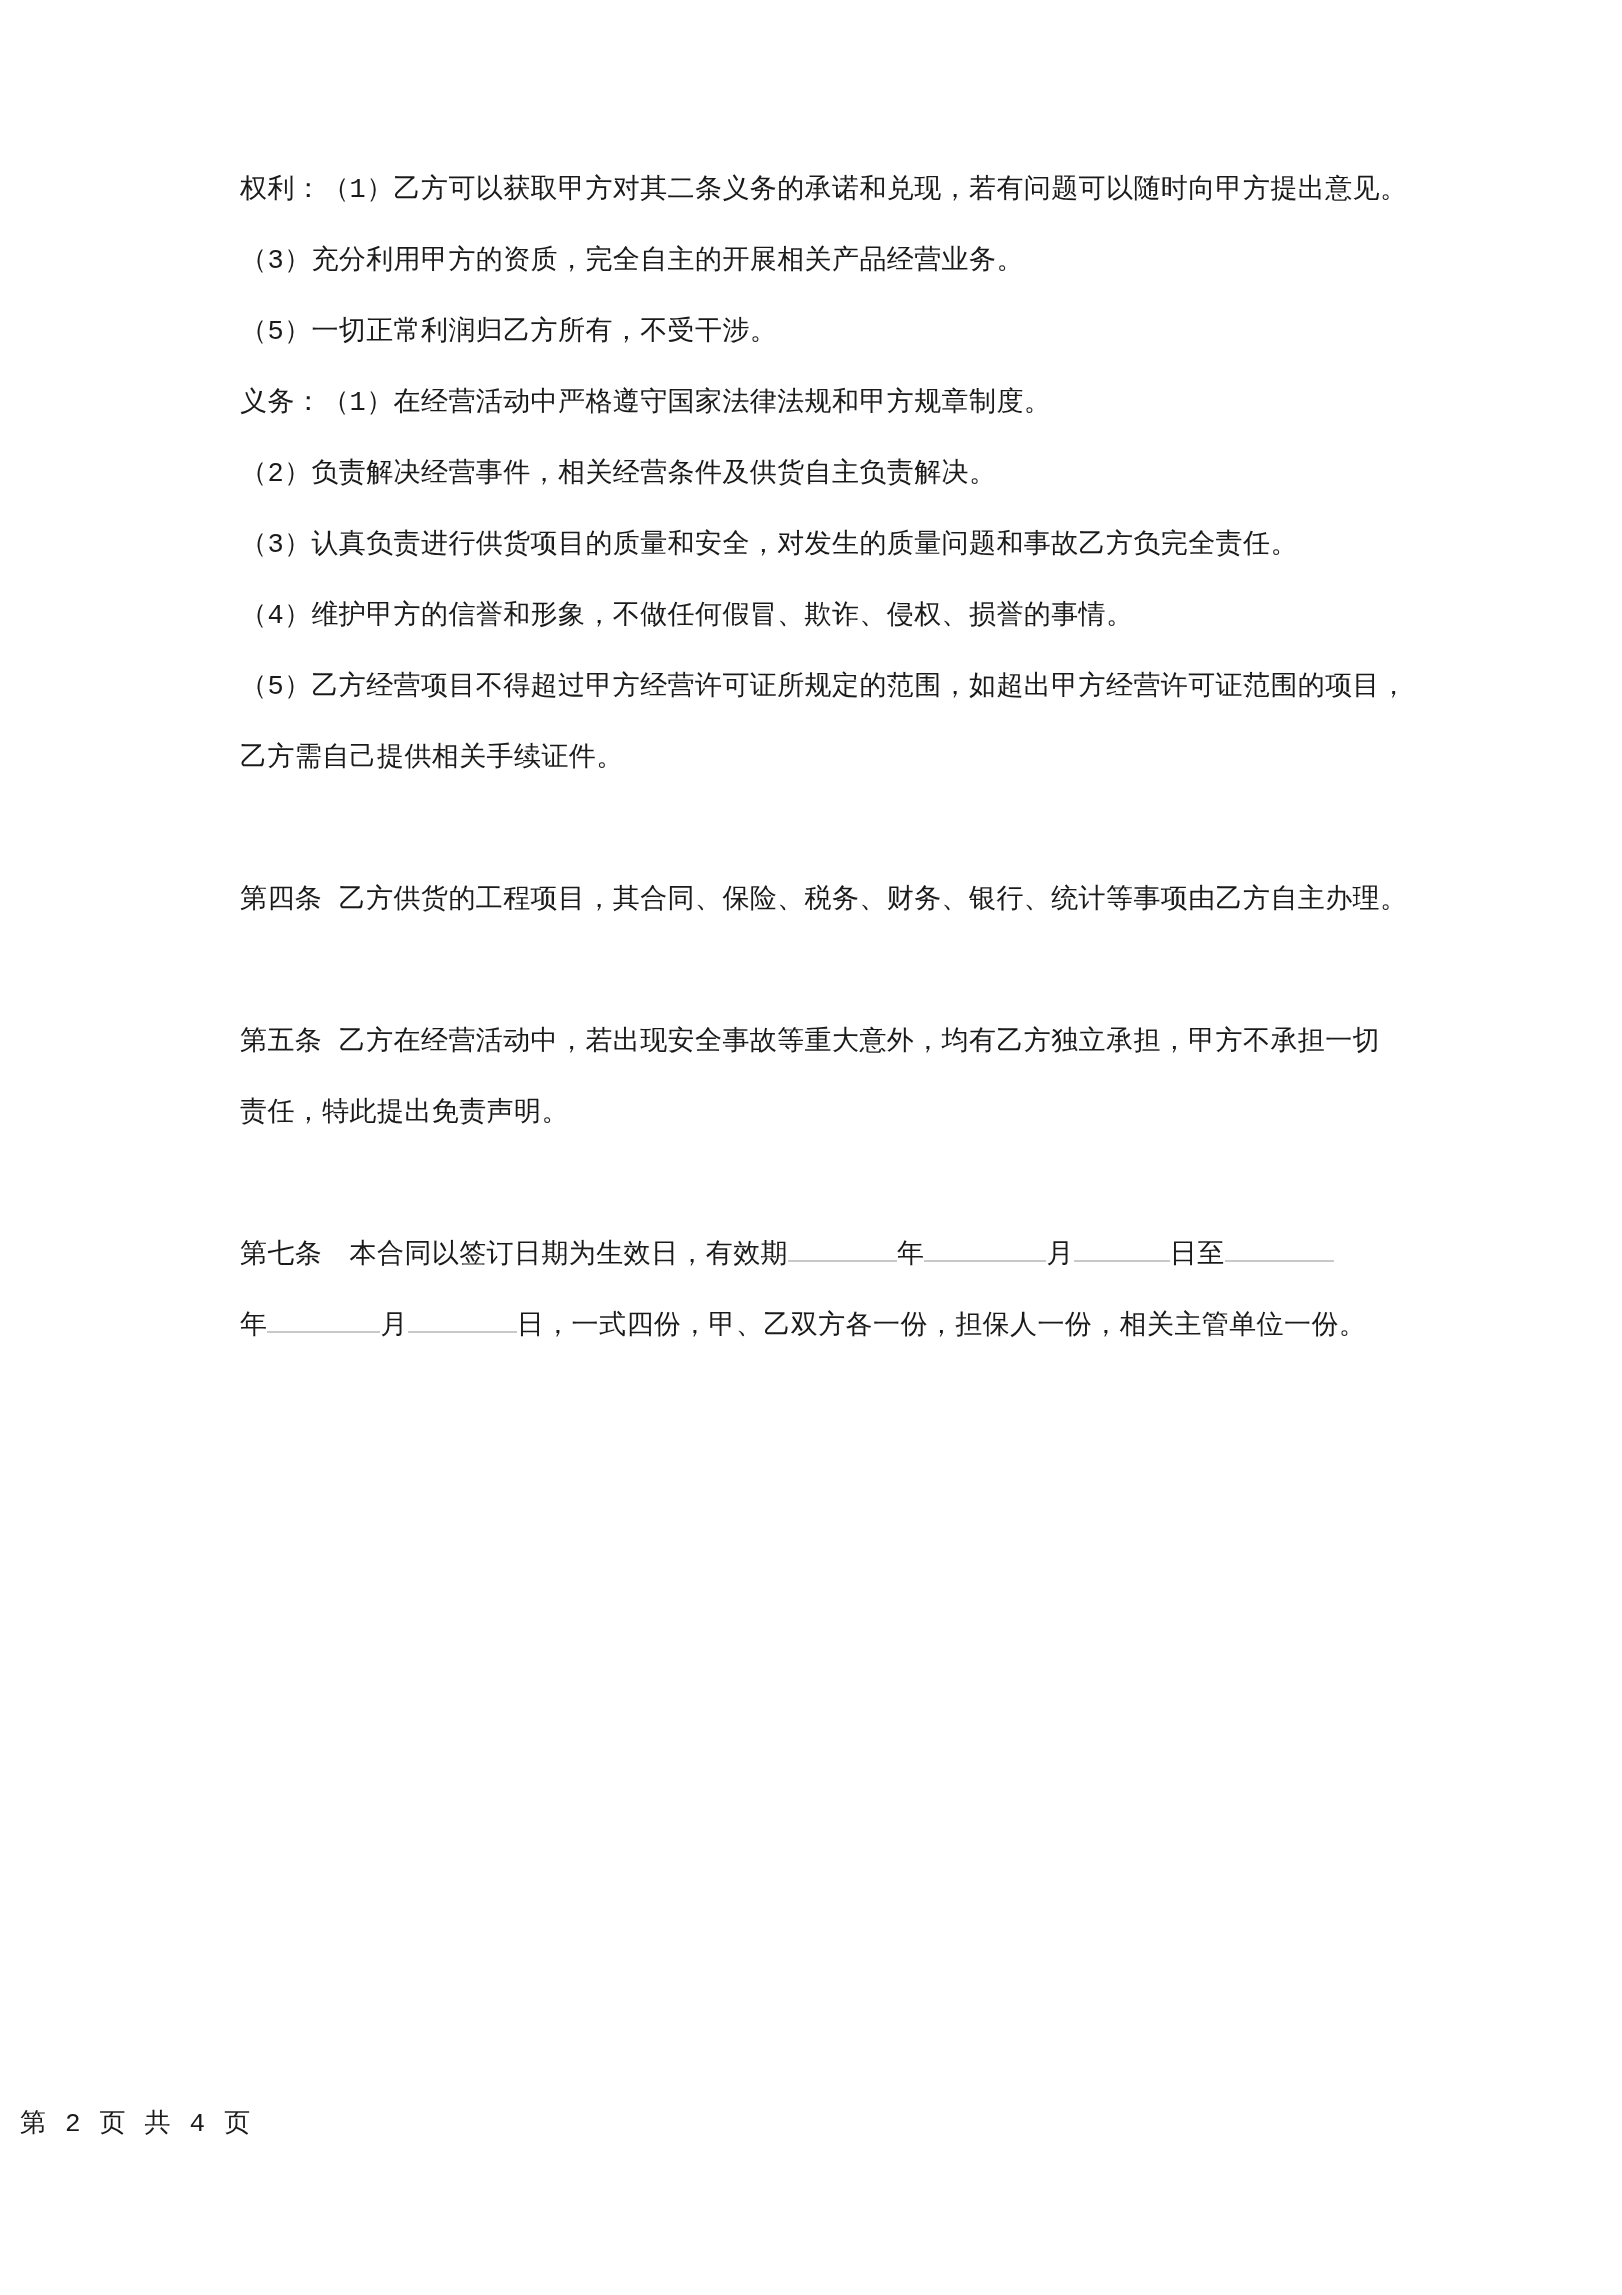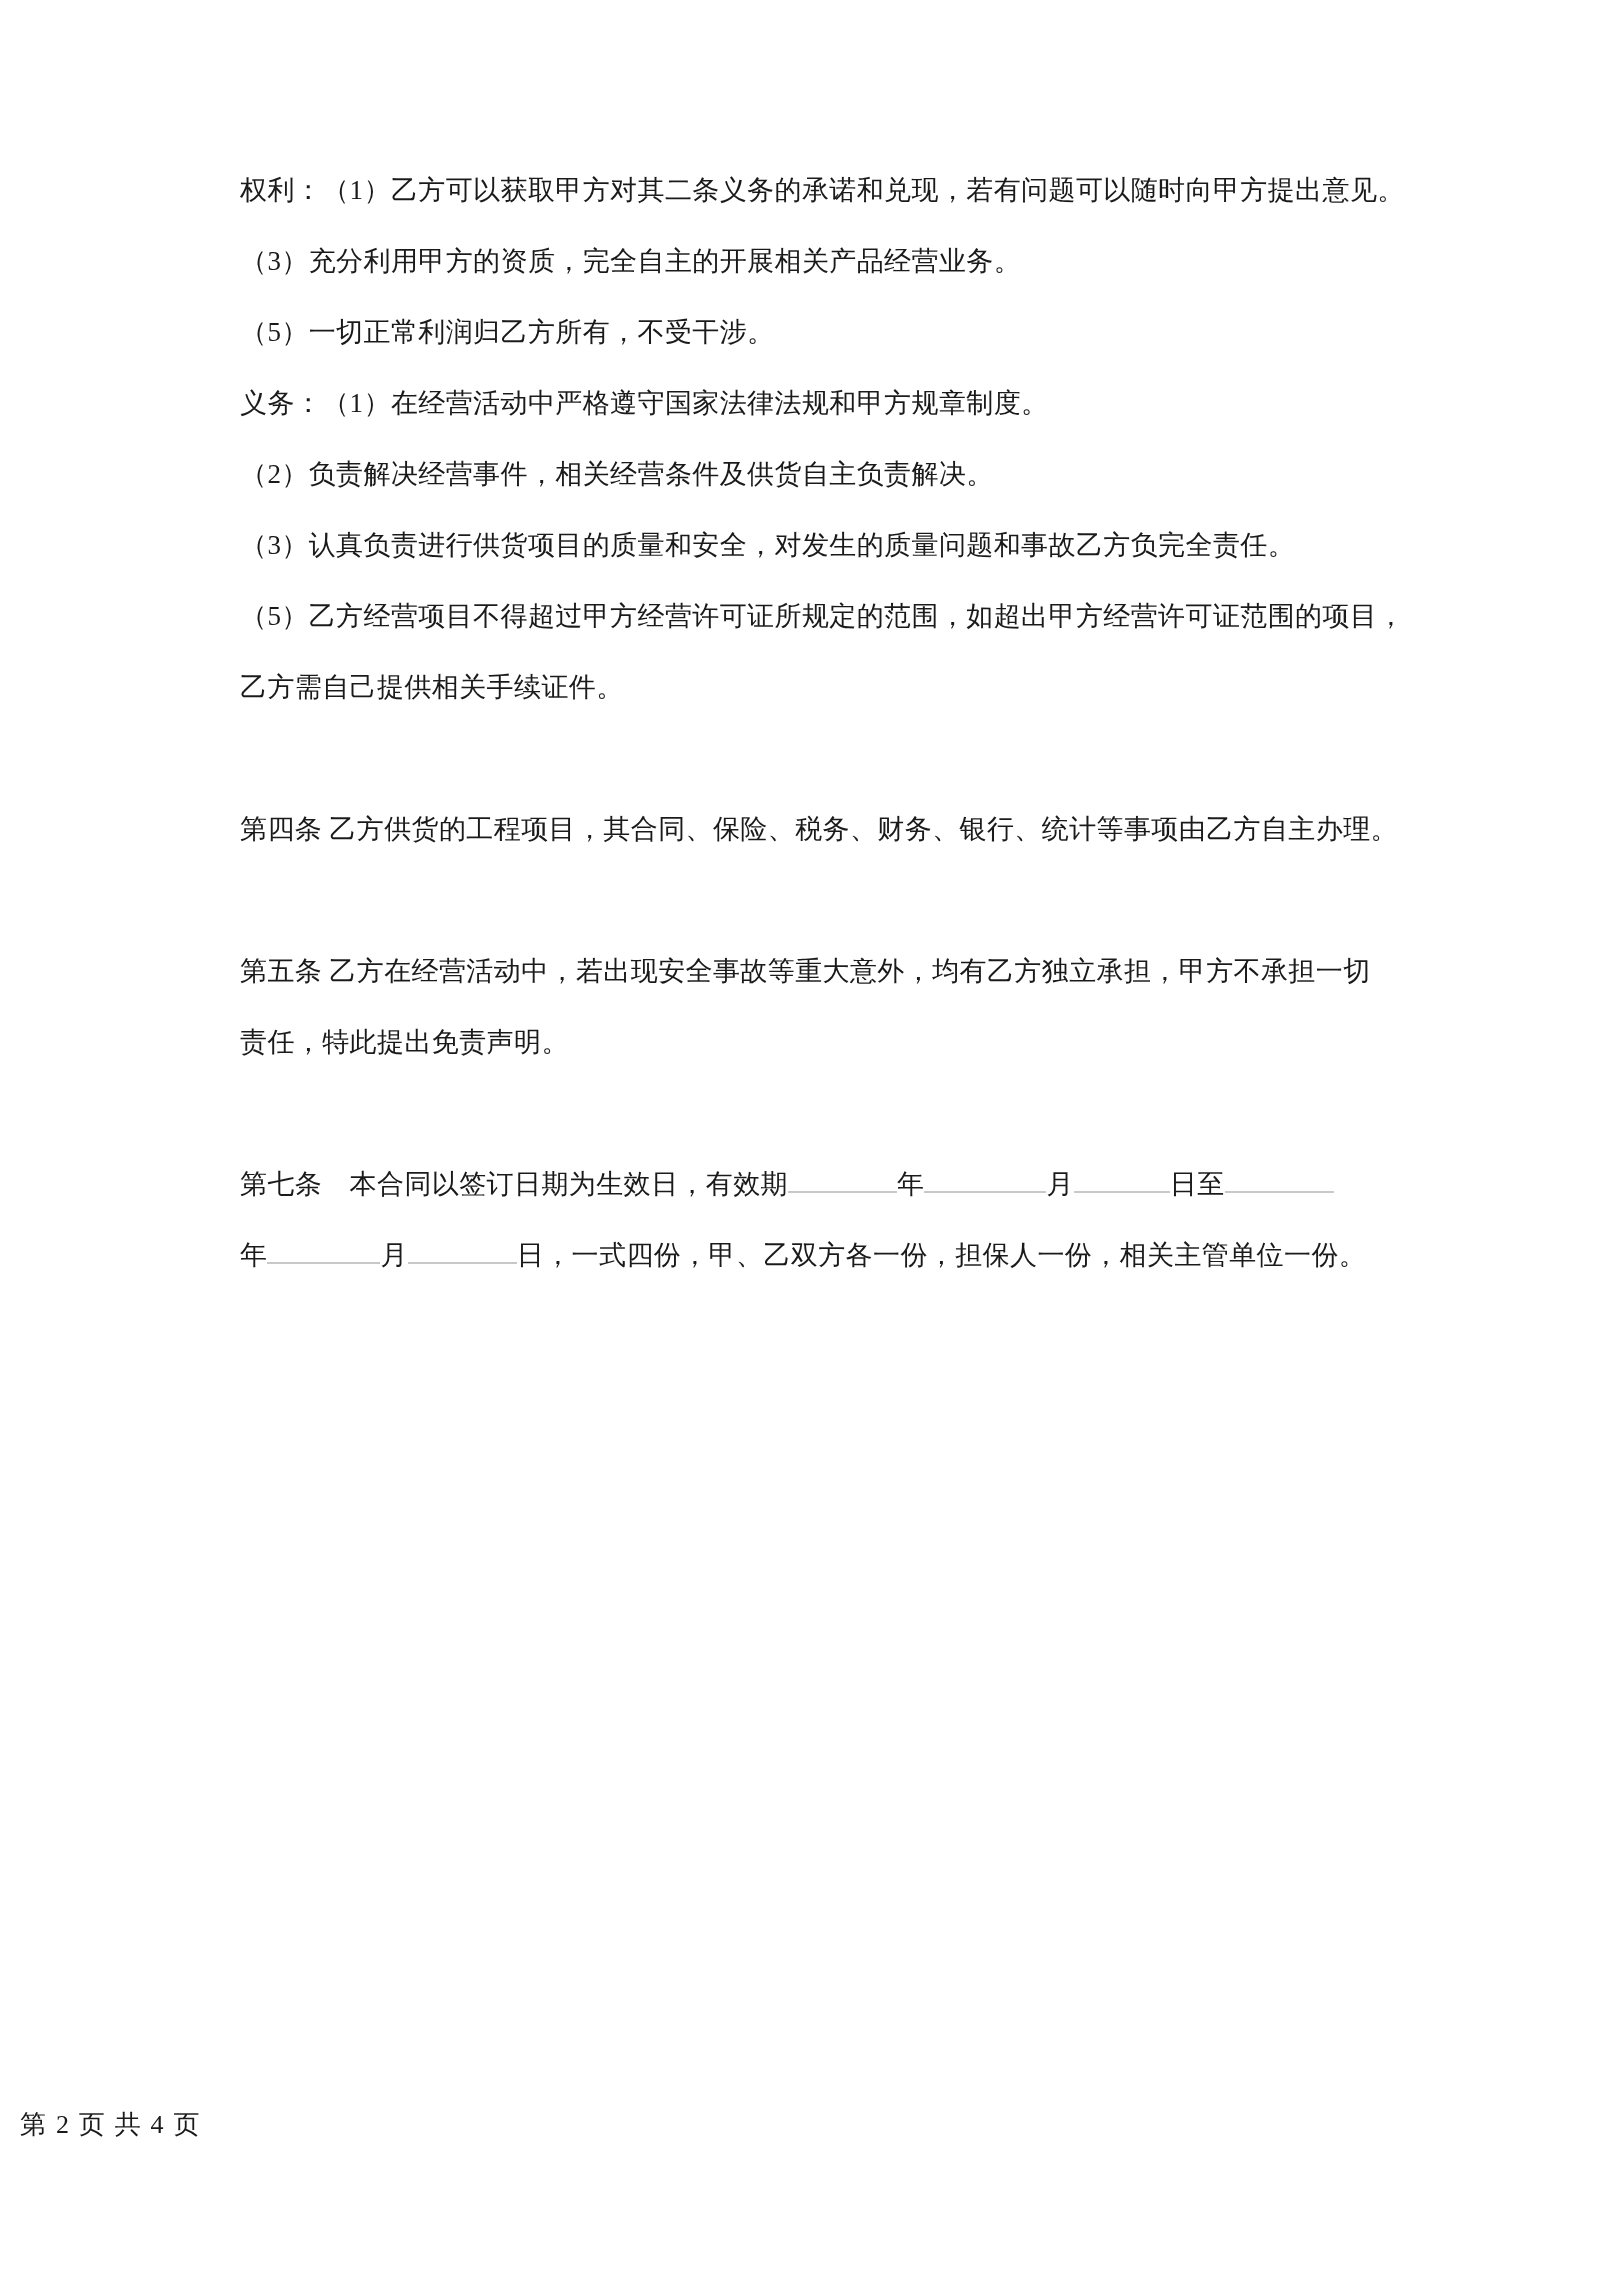--- a/index.html
+++ b/index.html
@@ -1,21 +1,21 @@
 <!DOCTYPE html>
 <html style="font-size:14px"><head>
 <meta charset="utf-8">
 <style>
   html, body { margin: 0; padding: 0; background: #ffffff; }
   .page {
     position: relative;
     width: 1623px;
     height: 2295px;
     background: #ffffff;
-    font-family: Liberation Serif, serif;
+    font-family: Liberation Mono, monospace;
     color: #1a1a1a;
     overflow: hidden;
   }
   .content {
     position: absolute;
     left: 240px;
     top: 155px;
     width: 1152px;
     font-size: 27px;
   }
@@ -54,20 +54,21 @@
 
 <div class="page">
   <div class="content">
 
     <div class="line">权利：（1）乙方可以获取甲方对其二条义务的承诺和兑现，若有问题可以随时向甲方提出意见。</div>
     <div class="line">（3）充分利用甲方的资质，完全自主的开展相关产品经营业务。</div>
     <div class="line">（5）一切正常利润归乙方所有，不受干涉。</div>
     <div class="line">义务：（1）在经营活动中严格遵守国家法律法规和甲方规章制度。</div>
     <div class="line">（2）负责解决经营事件，相关经营条件及供货自主负责解决。</div>
     <div class="line">（3）认真负责进行供货项目的质量和安全，对发生的质量问题和事故乙方负完全责任。</div>
+    <div class="line">（4）维护甲方的信誉和形象，不做任何假冒、欺诈、侵权、损誉的事情。</div>
     <div class="line">（5）乙方经营项目不得超过甲方经营许可证所规定的范围，如超出甲方经营许可证范围的项目，</div>
     <div class="line">乙方需自己提供相关手续证件。</div>
 
     <div class="line gap-before">第四条 乙方供货的工程项目，其合同、保险、税务、财务、银行、统计等事项由乙方自主办理。</div>
 
     <div class="line gap-before">第五条 乙方在经营活动中，若出现安全事故等重大意外，均有乙方独立承担，甲方不承担一切</div>
     <div class="line">责任，特此提出免责声明。</div>
 
 
     <div class="line gap-before">

